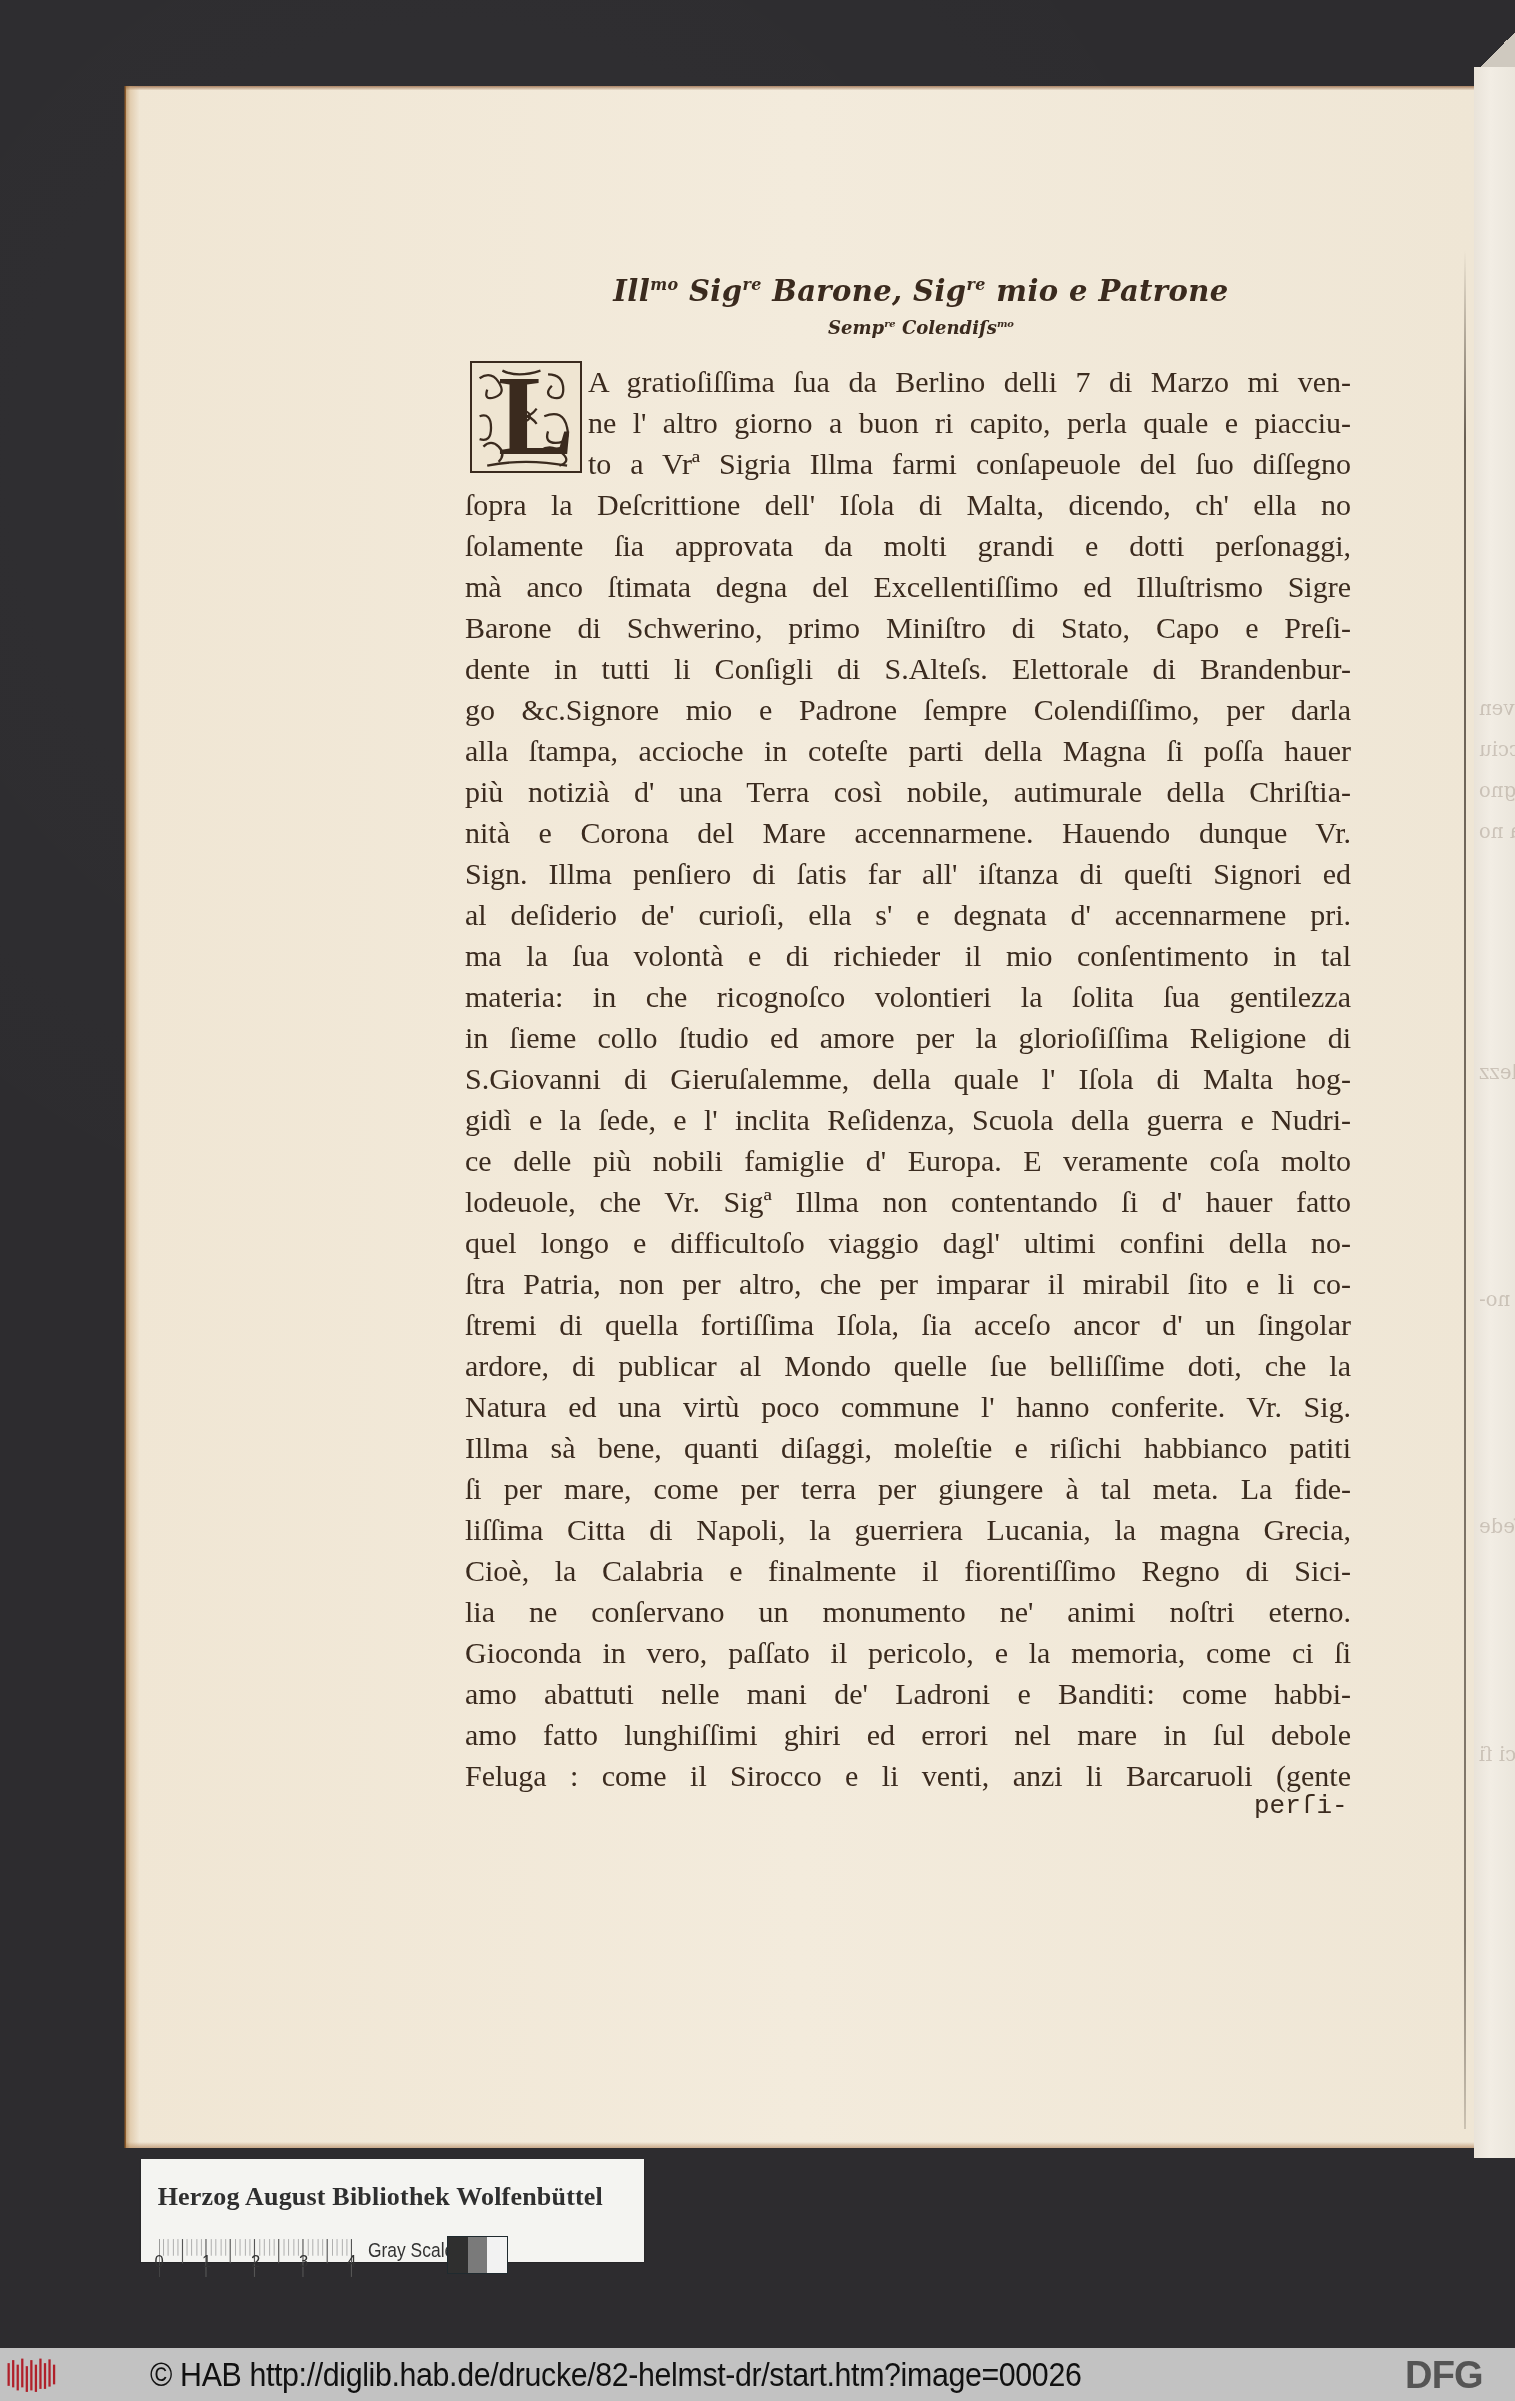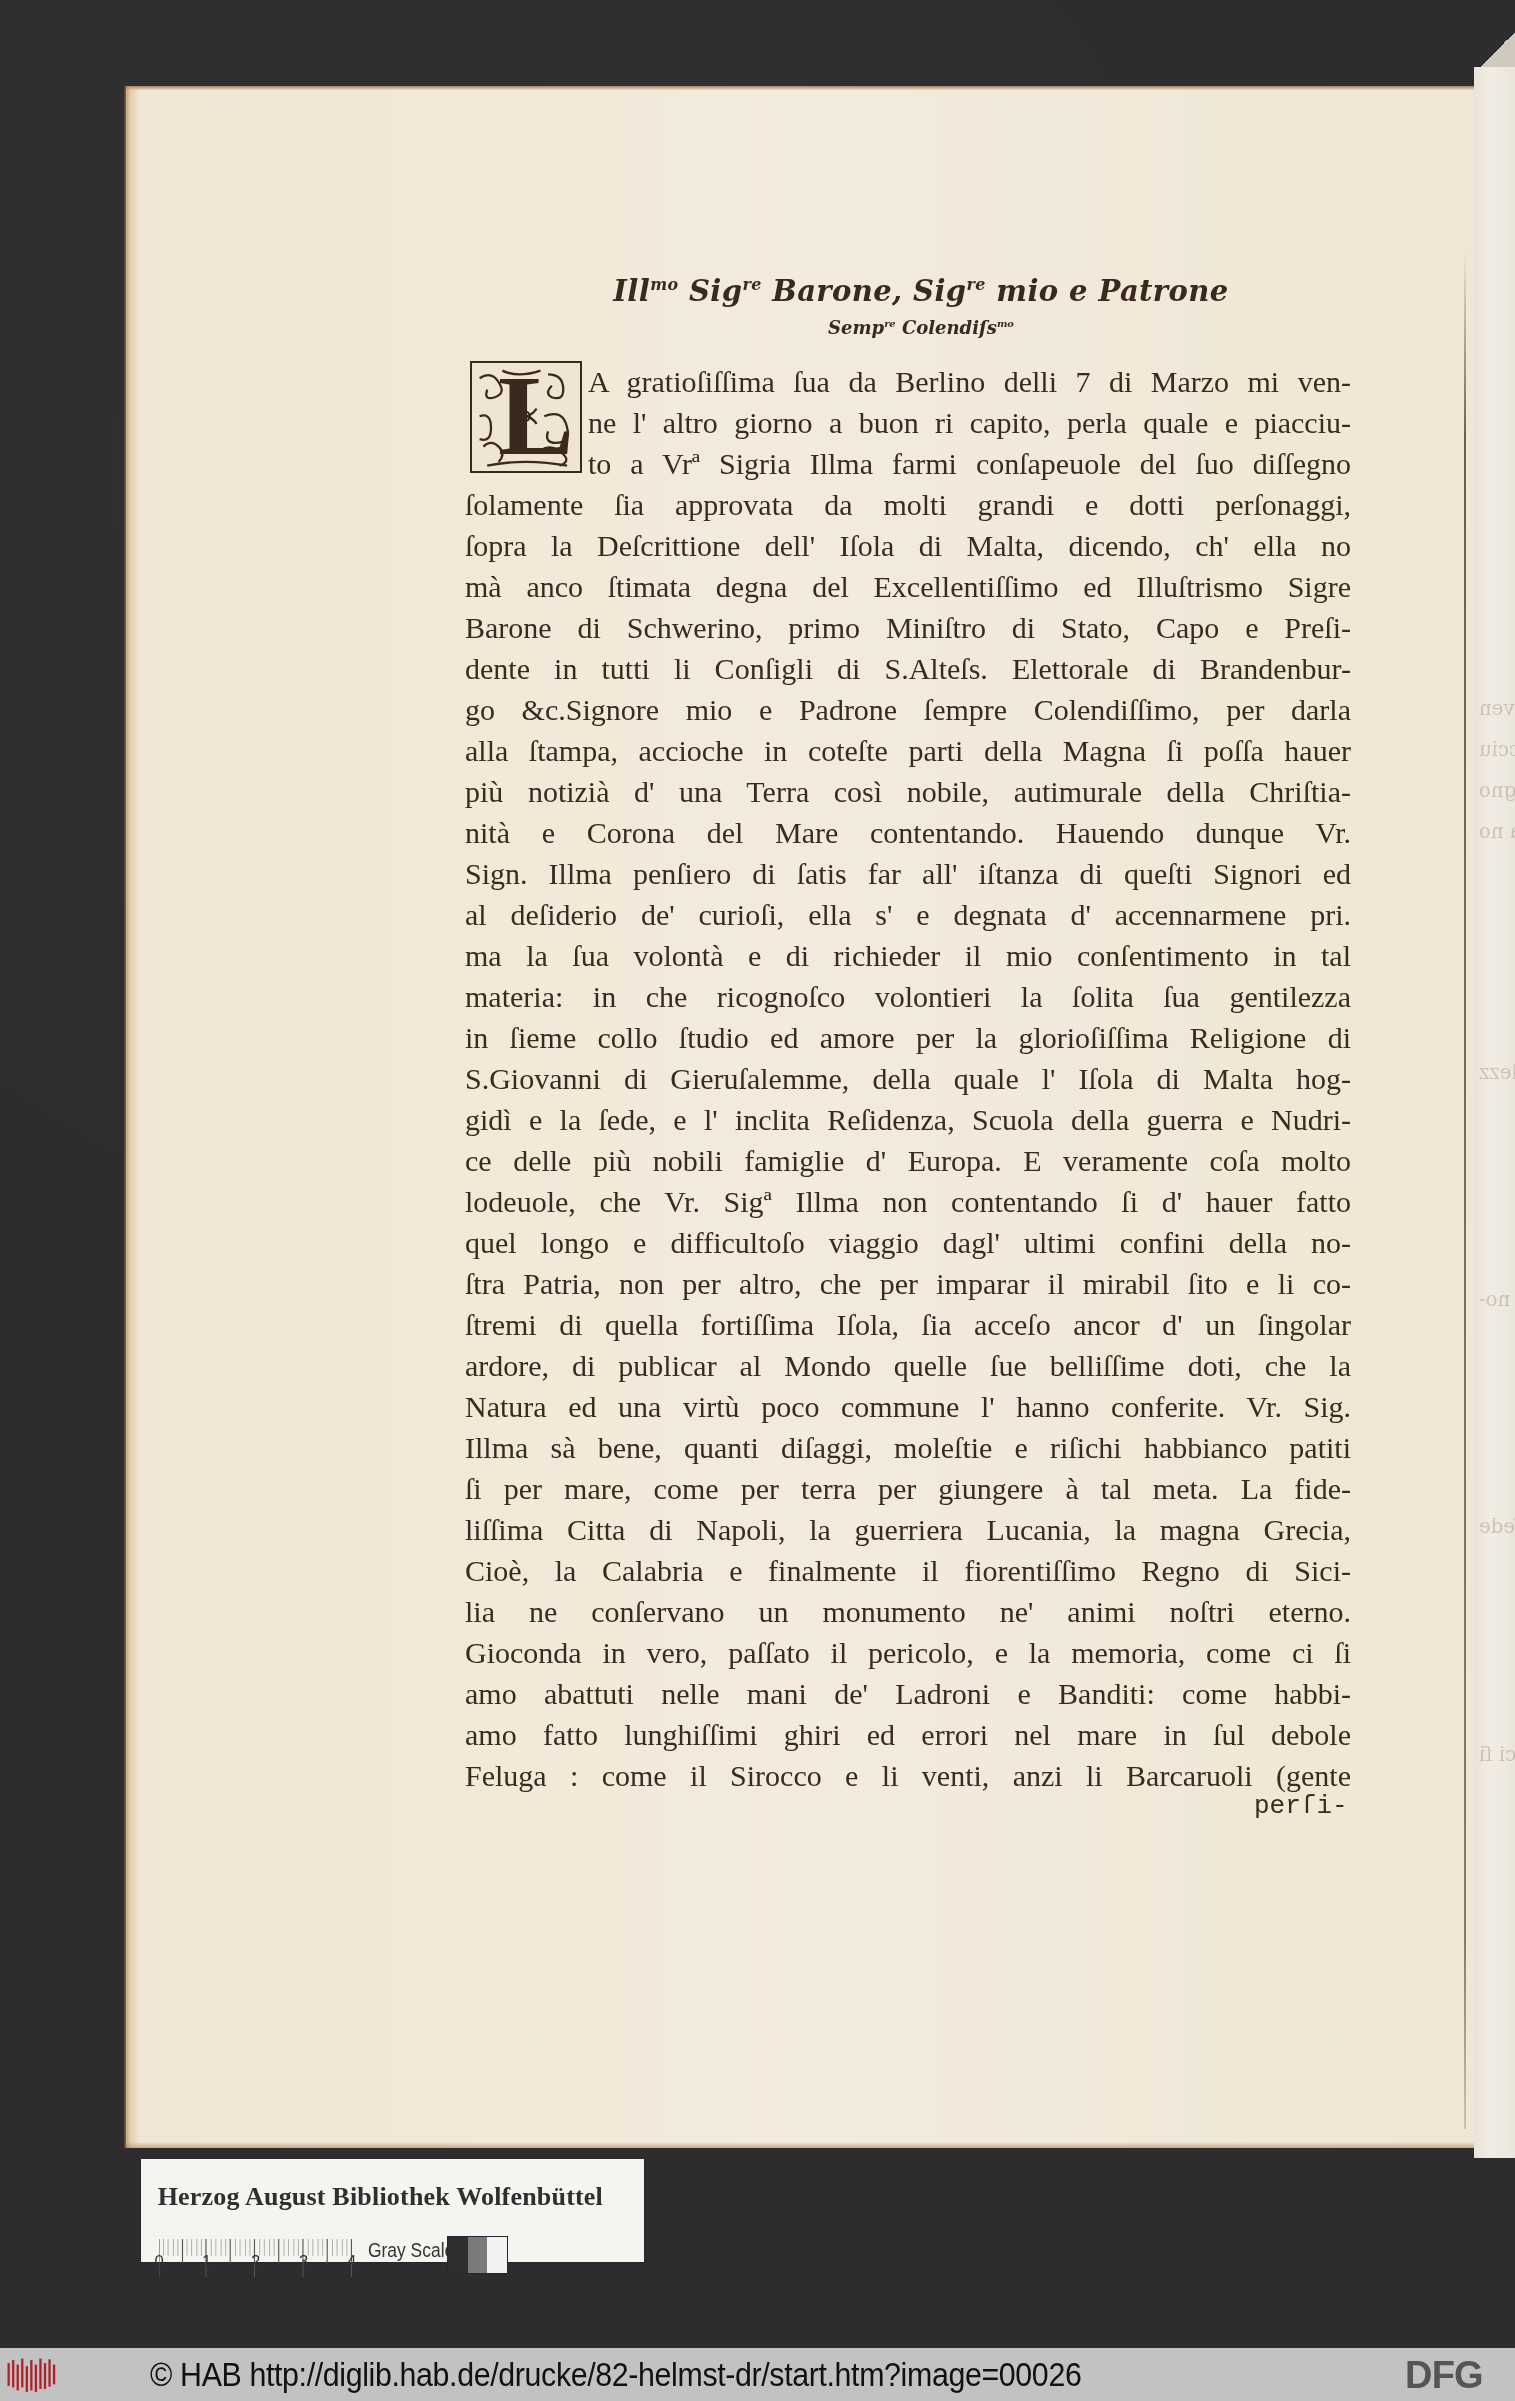--- a/index.html
+++ b/index.html
@@ -158,29 +158,29 @@
       <path d="M20 135 q50 -10 105 0"></path>
     </g>
   </svg>
   <div class="dropcap-letter">L</div>
 </div>
 
 <div class="text-block">
   <span class="line indent">A gratioſiſſima ſua da Berlino delli 7 di Marzo mi ven-</span>
   <span class="line indent">ne l' altro giorno a buon ri capito, perla quale e piacciu-</span>
   <span class="line indent">to a Vrª Sigria Illma farmi conſapeuole del ſuo diſſegno</span>
+  <span class="line">ſopra la Deſcrittione dell' Iſola di Malta, dicendo, ch' ella no</span>
   <span class="line">ſolamente ſia approvata da molti grandi e dotti perſonaggi,</span>
-  <span class="line">ſopra la Deſcrittione dell' Iſola di Malta, dicendo, ch' ella no</span>
   <span class="line">mà anco ſtimata degna del Excellentiſſimo ed Illuſtrismo Sigre</span>
   <span class="line">Barone di Schwerino, primo Miniſtro di Stato, Capo e Preſi-</span>
   <span class="line">dente in tutti li Conſigli di S.Alteſs. Elettorale di Brandenbur-</span>
   <span class="line">go &amp;c.Signore mio e Padrone ſempre Colendiſſimo, per darla</span>
   <span class="line">alla ſtampa, accioche in coteſte parti della Magna ſi poſſa hauer</span>
   <span class="line">più notizià d' una Terra così nobile, autimurale della Chriſtia-</span>
-  <span class="line">nità e Corona del Mare contentando. Hauendo dunque Vr.</span>
+  <span class="line">nità e Corona del Mare accennarmene. Hauendo dunque Vr.</span>
   <span class="line">Sign. Illma penſiero di ſatis far all' iſtanza di queſti Signori ed</span>
   <span class="line">al deſiderio de' curioſi, ella s' e degnata d' accennarmene pri.</span>
   <span class="line">ma la ſua volontà e di richieder il mio conſentimento in tal</span>
   <span class="line">materia: in che ricognoſco volontieri la ſolita ſua gentilezza</span>
   <span class="line">in ſieme collo ſtudio ed amore per la glorioſiſſima Religione di</span>
   <span class="line">S.Giovanni di Gieruſalemme, della quale l' Iſola di Malta hog-</span>
   <span class="line">gidì e la ſede, e l' inclita Reſidenza, Scuola della guerra e Nudri-</span>
   <span class="line">ce delle più nobili famiglie d' Europa. E veramente coſa molto</span>
   <span class="line">lodeuole, che Vr. Sigª Illma non contentando ſi d' hauer fatto</span>
   <span class="line">quel longo e difficultoſo viaggio dagl' ultimi confini della no-</span>

